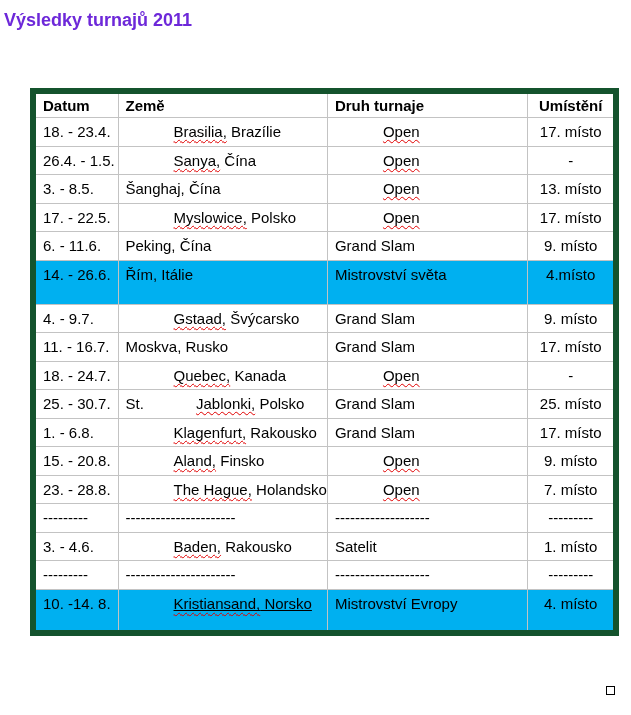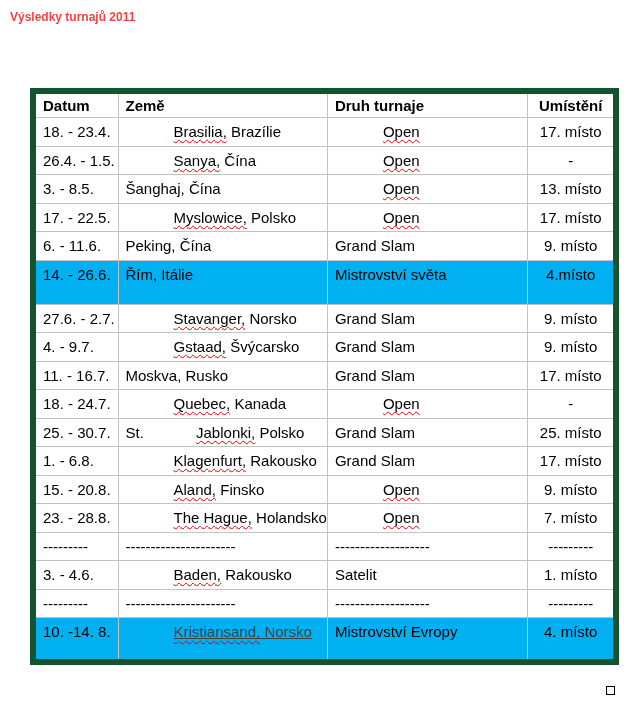--- a/index.html
+++ b/index.html
@@ -1,34 +1,34 @@
 <!DOCTYPE html>
 <html><head>
 <meta charset="utf-8">
 <style>
   html,body{margin:0;padding:0;background:#ffffff;}
   .page{position:relative;width:631px;height:715px;background:#ffffff;overflow:hidden;
         font-family:"Liberation Sans",sans-serif;color:#000;}
-  .title{position:absolute;left:10px;top:10px;font-size:12px;font-weight:bold;color:#ef4444;}
+  .title{position:absolute;left:4px;top:10px;font-size:18px;font-weight:bold;color:#6d28d9;}
   table.results{position:absolute;left:30px;top:88px;border-collapse:collapse;table-layout:fixed;
         border:6px solid #14532d;font-size:15px;color:#000;}
   col.c1{width:85px;} col.c2{width:204px;} col.c3{width:200px;} col.c4{width:89px;}
   th,td{border:1px solid #c3c3c3;overflow:hidden;white-space:nowrap;}
   thead tr{height:24px;}
   th{font-weight:bold;text-align:left;padding:0 0 0 7px;}
   th.center{text-align:center;padding:3px;}
   tbody tr{height:28.5px;}
   tbody tr.hl{height:44px;background:#00B0F0;}
   tbody tr.hl td{vertical-align:top;line-height:27px;}
   td{vertical-align:middle;}
   td.c-date,td.c-country,td.c-type{padding:0 0 0 7px;text-align:left;}
   td.c-place{text-align:center;padding:0;}
   .sp{text-decoration:underline wavy #e00000;text-decoration-thickness:1px;
       text-underline-offset:2px;text-decoration-skip-ink:none;padding-left:48px;}
-  a.link{color:#404040;text-decoration:underline;cursor:pointer;}
+  a.link{color:#000000;text-decoration:underline;cursor:pointer;}
   a.link .sp{text-decoration:underline wavy #e00000;text-decoration-thickness:1px;
       text-underline-offset:3px;text-decoration-skip-ink:none;}
   .blue-text{color:#000000;}
   .resize-handle{position:absolute;left:606px;top:686px;width:7px;height:7px;
       background:#ffffff;border:1px solid #000000;}
 </style>
 </head>
 <body>
 
 <div class="page">
@@ -78,26 +78,20 @@
           <td class="c-date">6. - 11.6.</td>
           <td class="c-country"><span>Peking, Čína</span></td>
           <td class="c-type"><span>Grand Slam</span></td>
           <td class="c-place">9. místo</td>
         </tr>
         <tr class="hl">
           <td class="c-date">14. - 26.6.</td>
           <td class="c-country"><span class="blue-text"><span>Řím, Itálie</span></span></td>
           <td class="c-type"><span>Mistrovství světa</span></td>
           <td class="c-place">4.místo</td>
-        </tr>
-        <tr>
-          <td class="c-date">27.6. - 2.7.</td>
-          <td class="c-country"><span class="sp">Stavanger,</span><span> Norsko</span></td>
-          <td class="c-type"><span>Grand Slam</span></td>
-          <td class="c-place">9. místo</td>
         </tr>
         <tr>
           <td class="c-date">4. - 9.7.</td>
           <td class="c-country"><span class="sp">Gstaad,</span><span> Švýcarsko</span></td>
           <td class="c-type"><span>Grand Slam</span></td>
           <td class="c-place">9. místo</td>
         </tr>
         <tr>
           <td class="c-date">11. - 16.7.</td>
           <td class="c-country"><span>Moskva, Rusko</span></td>

